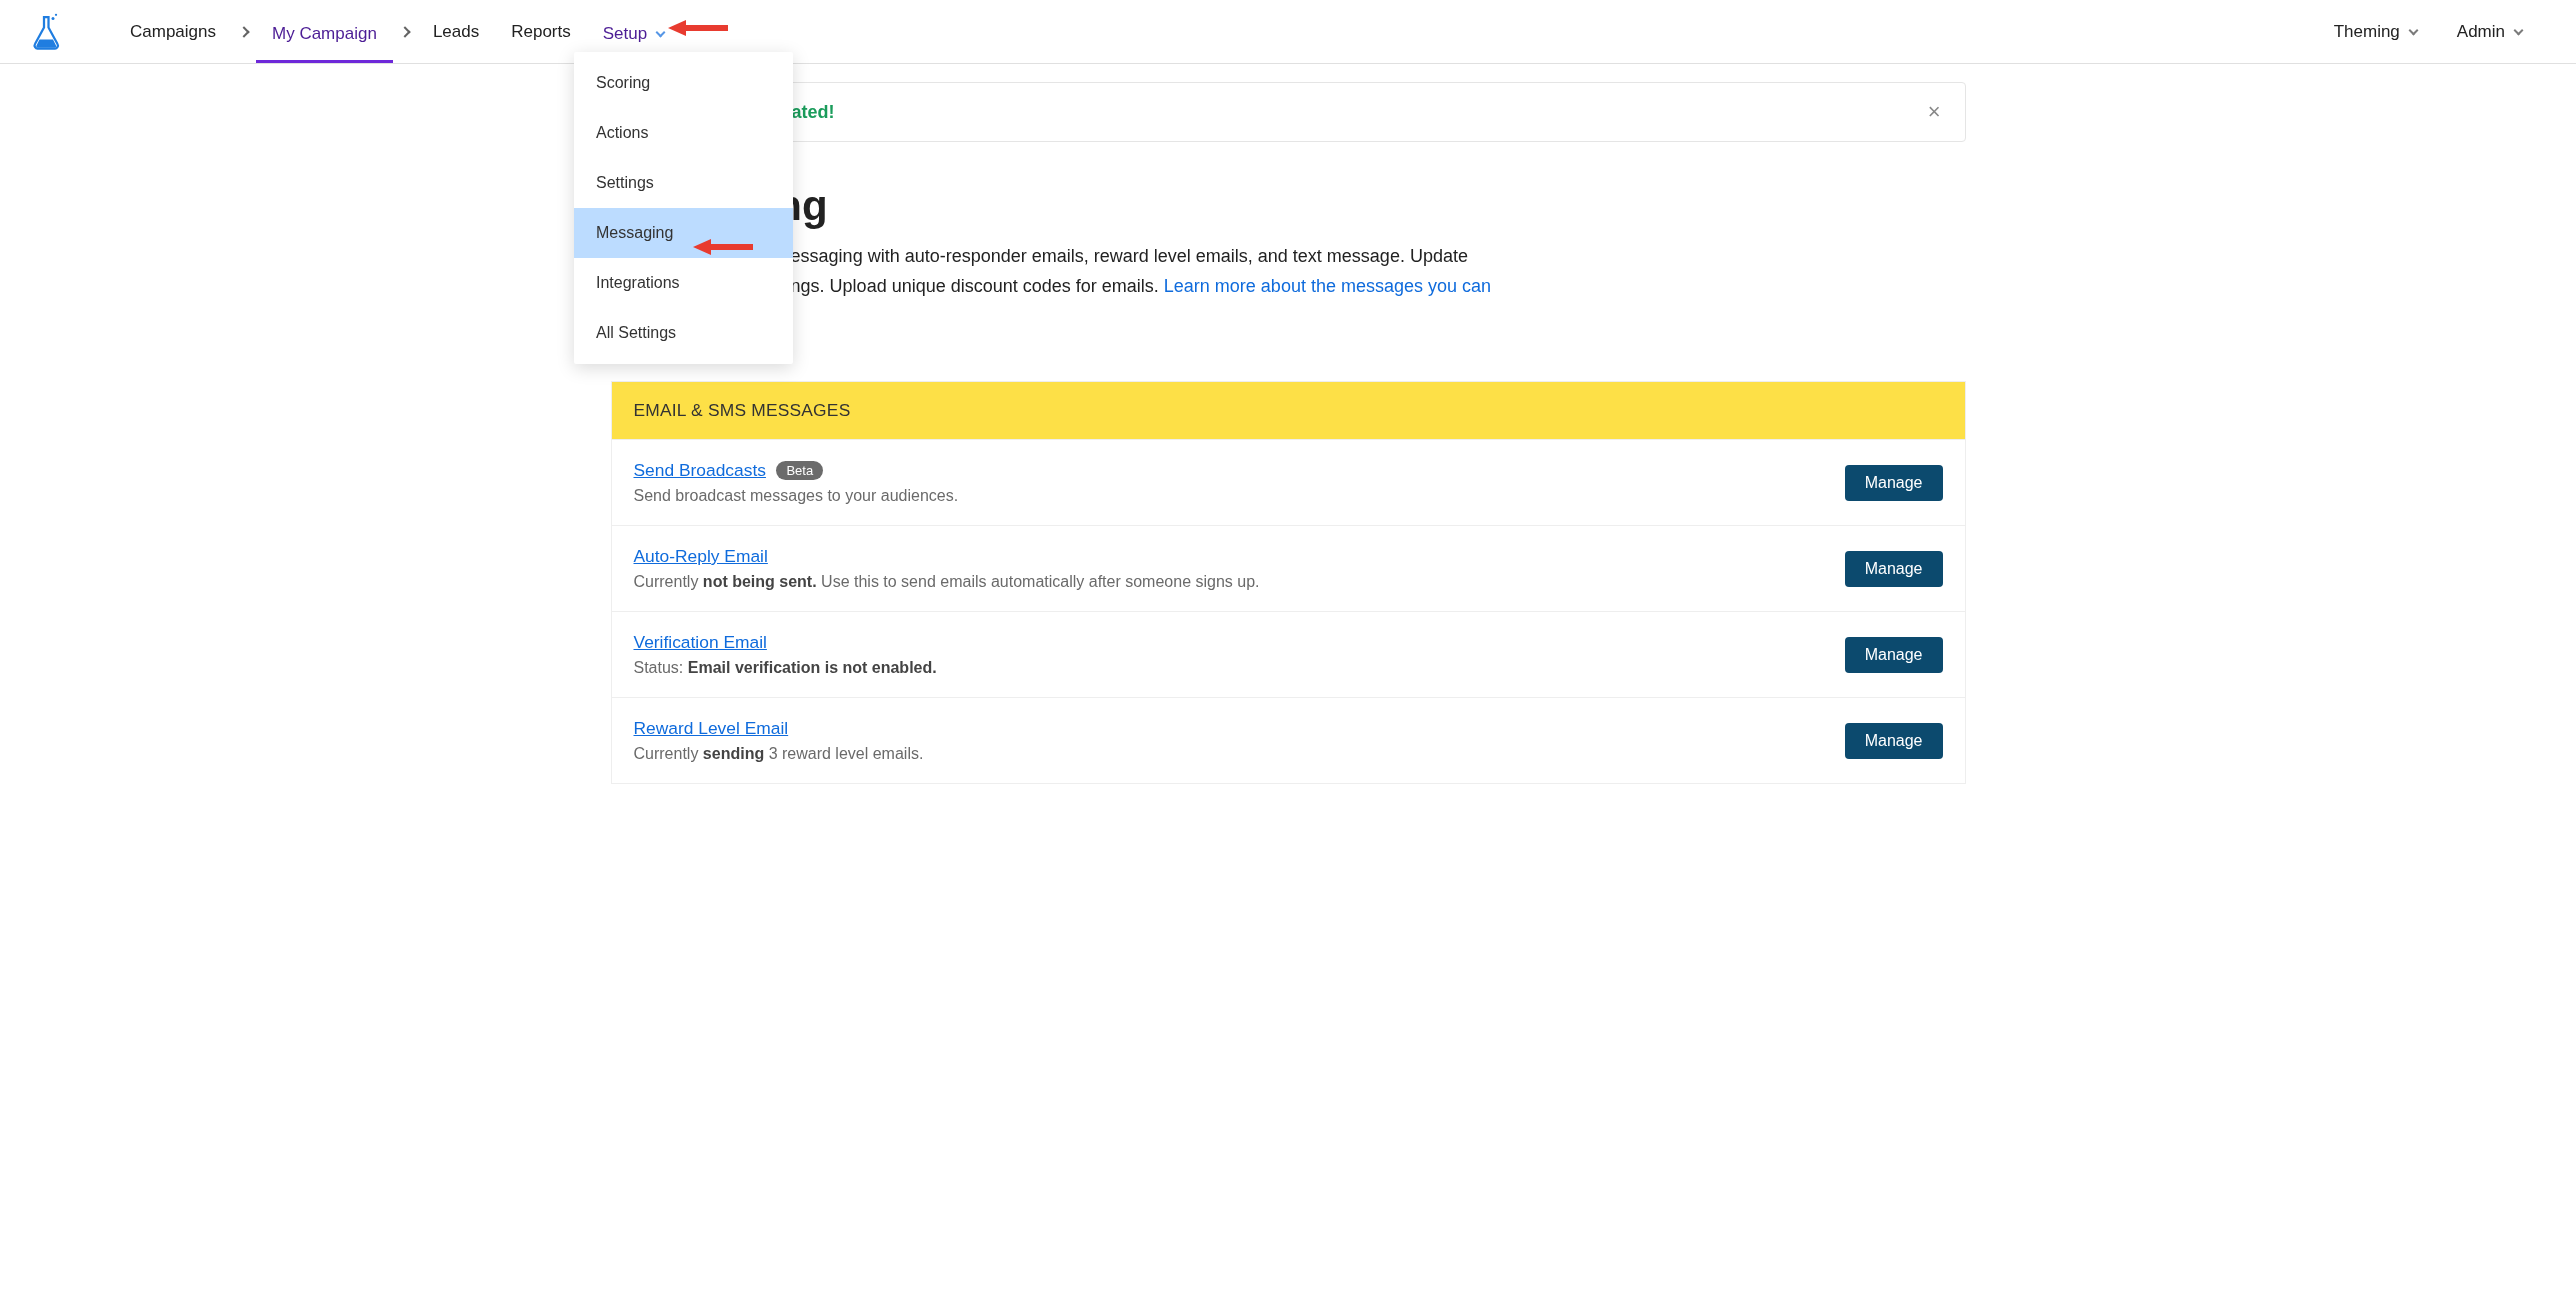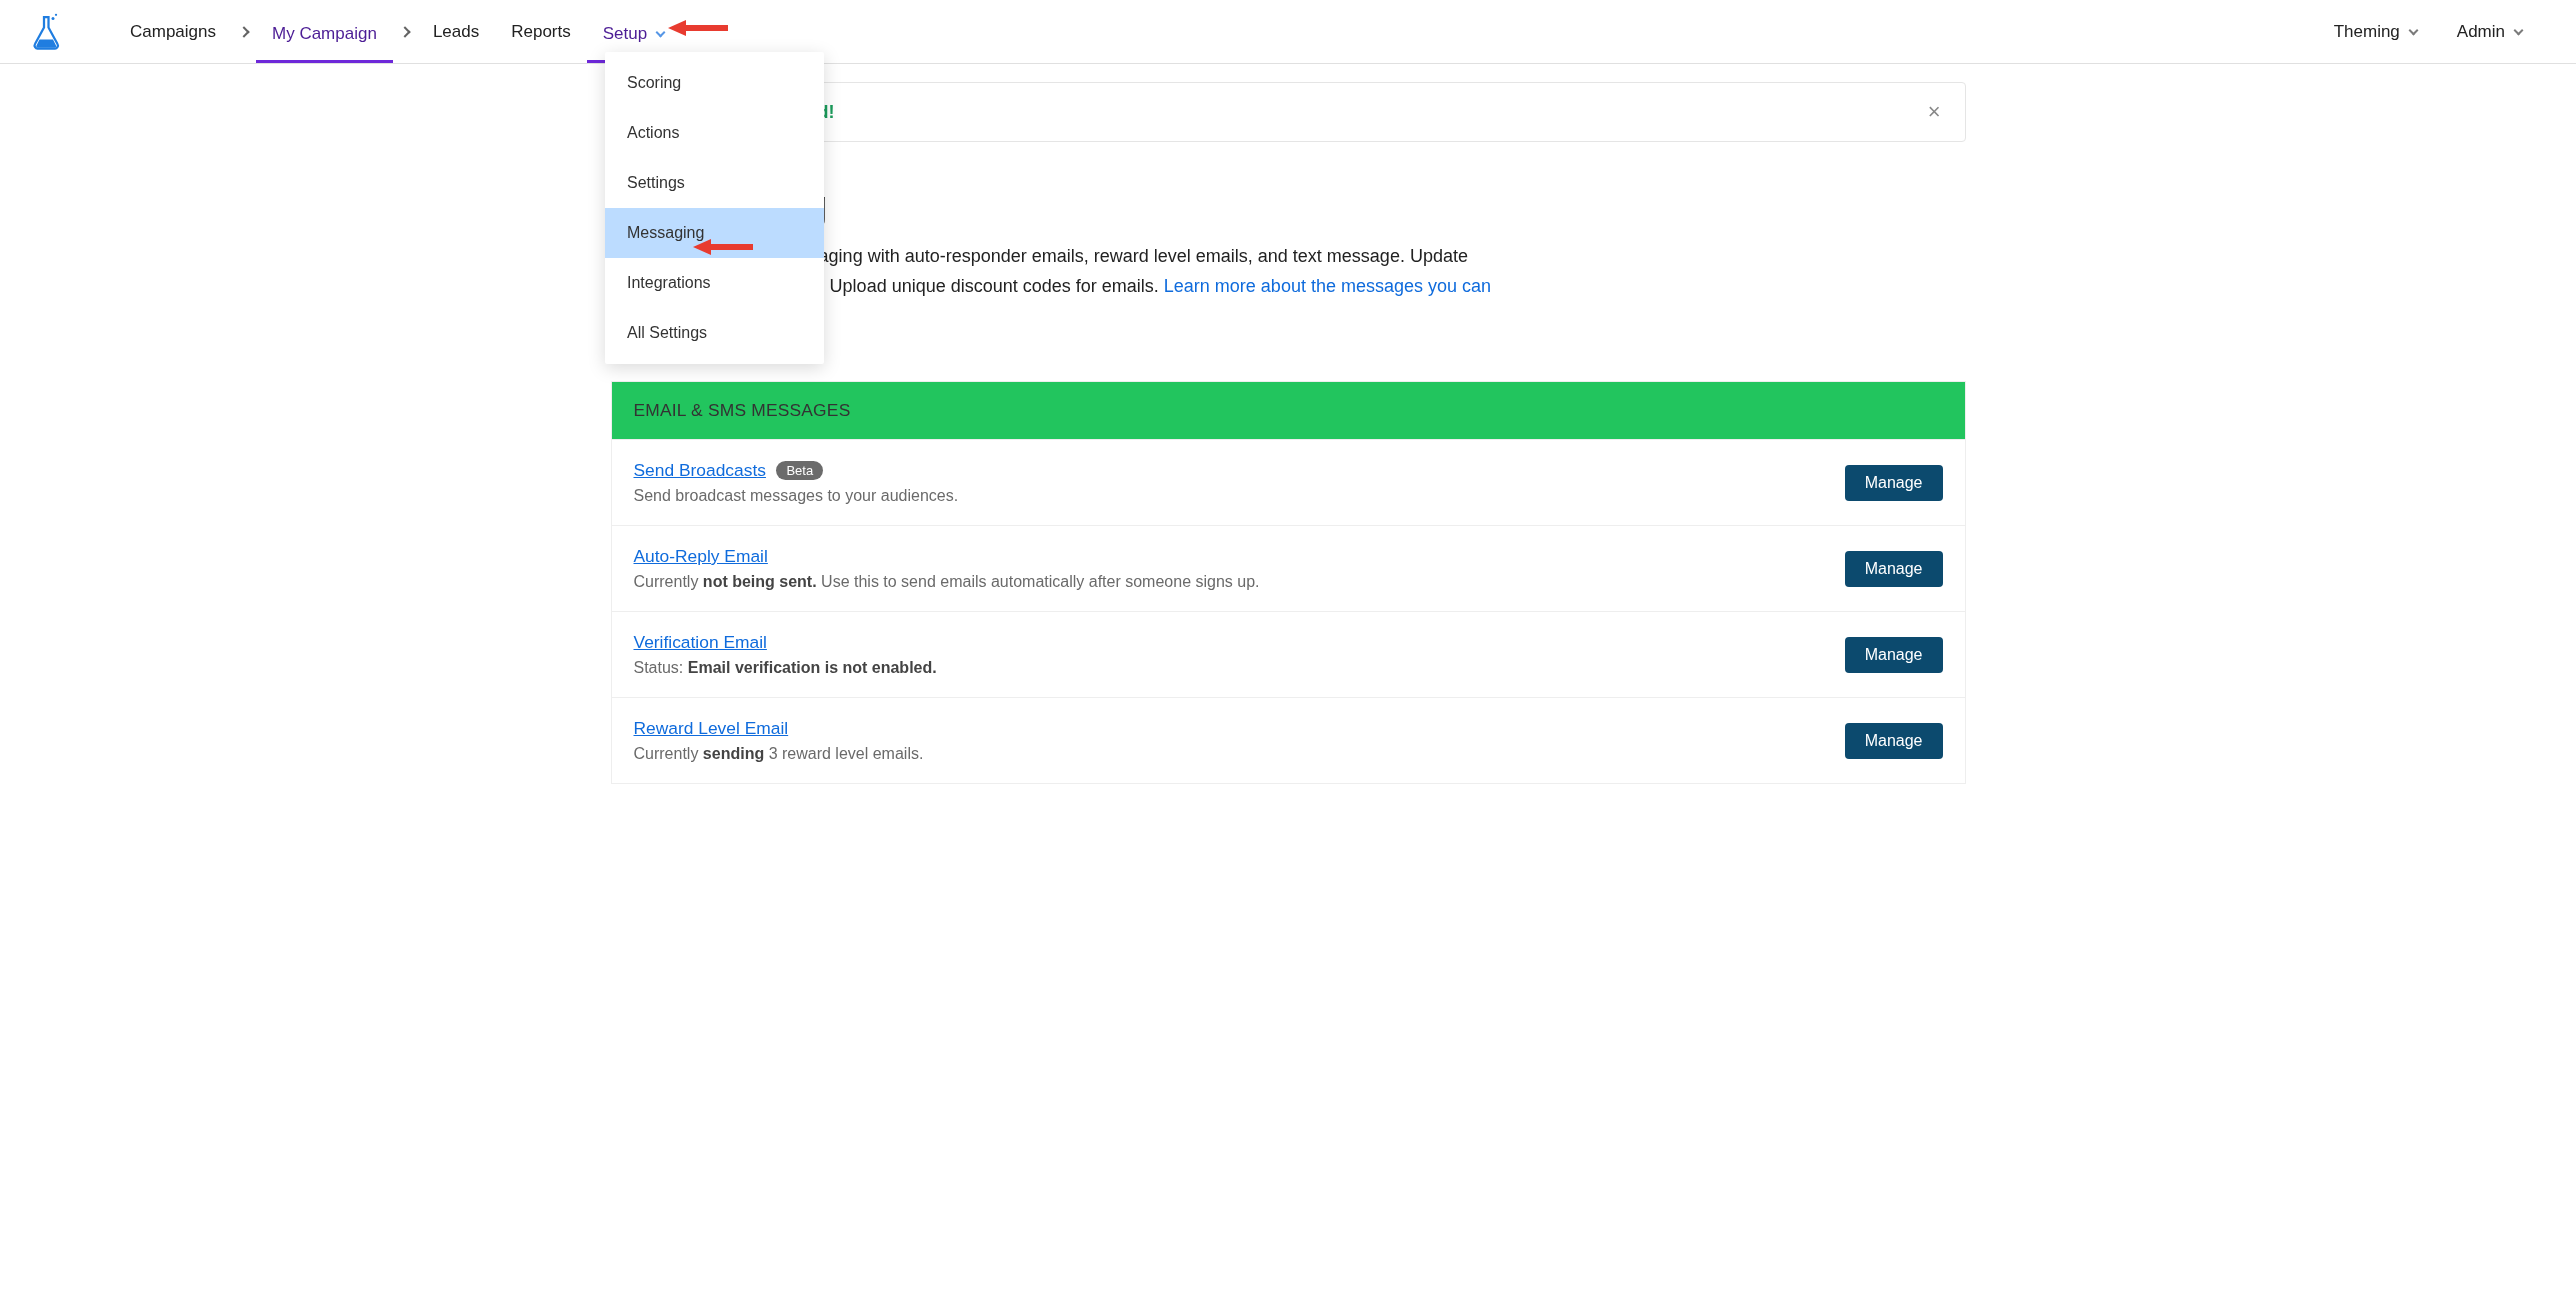--- a/index.html
+++ b/index.html
@@ -42,21 +42,21 @@
       width: 7px; height: 7px;
       margin-left: 10px;
       margin-top: -3px;
     }
     .nav-item .chevron.down { border-color: #0f6bdc; }
     .nav-item.plain .chevron.down { border-color: #444; }
 
     .dropdown {
       position: absolute;
       top: 52px;
-      left: 605px;
+      left: 574px;
       width: 219px;
       background: #fff;
       box-shadow: 0 4px 18px rgba(0,0,0,.15);
       border-radius: 2px;
       padding: 6px 0;
       z-index: 10;
     }
     .dropdown-item {
       padding: 16px 22px;
       font-size: 16px;
@@ -85,21 +85,21 @@
 
     .page-title { font-size: 42px; font-weight: 600; margin-bottom: 12px; }
     .page-desc { font-size: 18px; line-height: 1.65; color: #222; max-width: 897px; }
     .page-desc a { color: #0f6bdc; text-decoration: none; }
 
     .section {
       margin-top: 50px;
       border: 1px solid #eee;
     }
     .section-header {
-      background: #22c55e;
+      background: #fde047;
       padding: 18px 22px;
       font-size: 17.4px;
       letter-spacing: 0.2px;
       color: #333;
     }
     .row {
       display: flex;
       align-items: center;
       padding: 20px 22px;
       border-top: 1px solid #eee;

